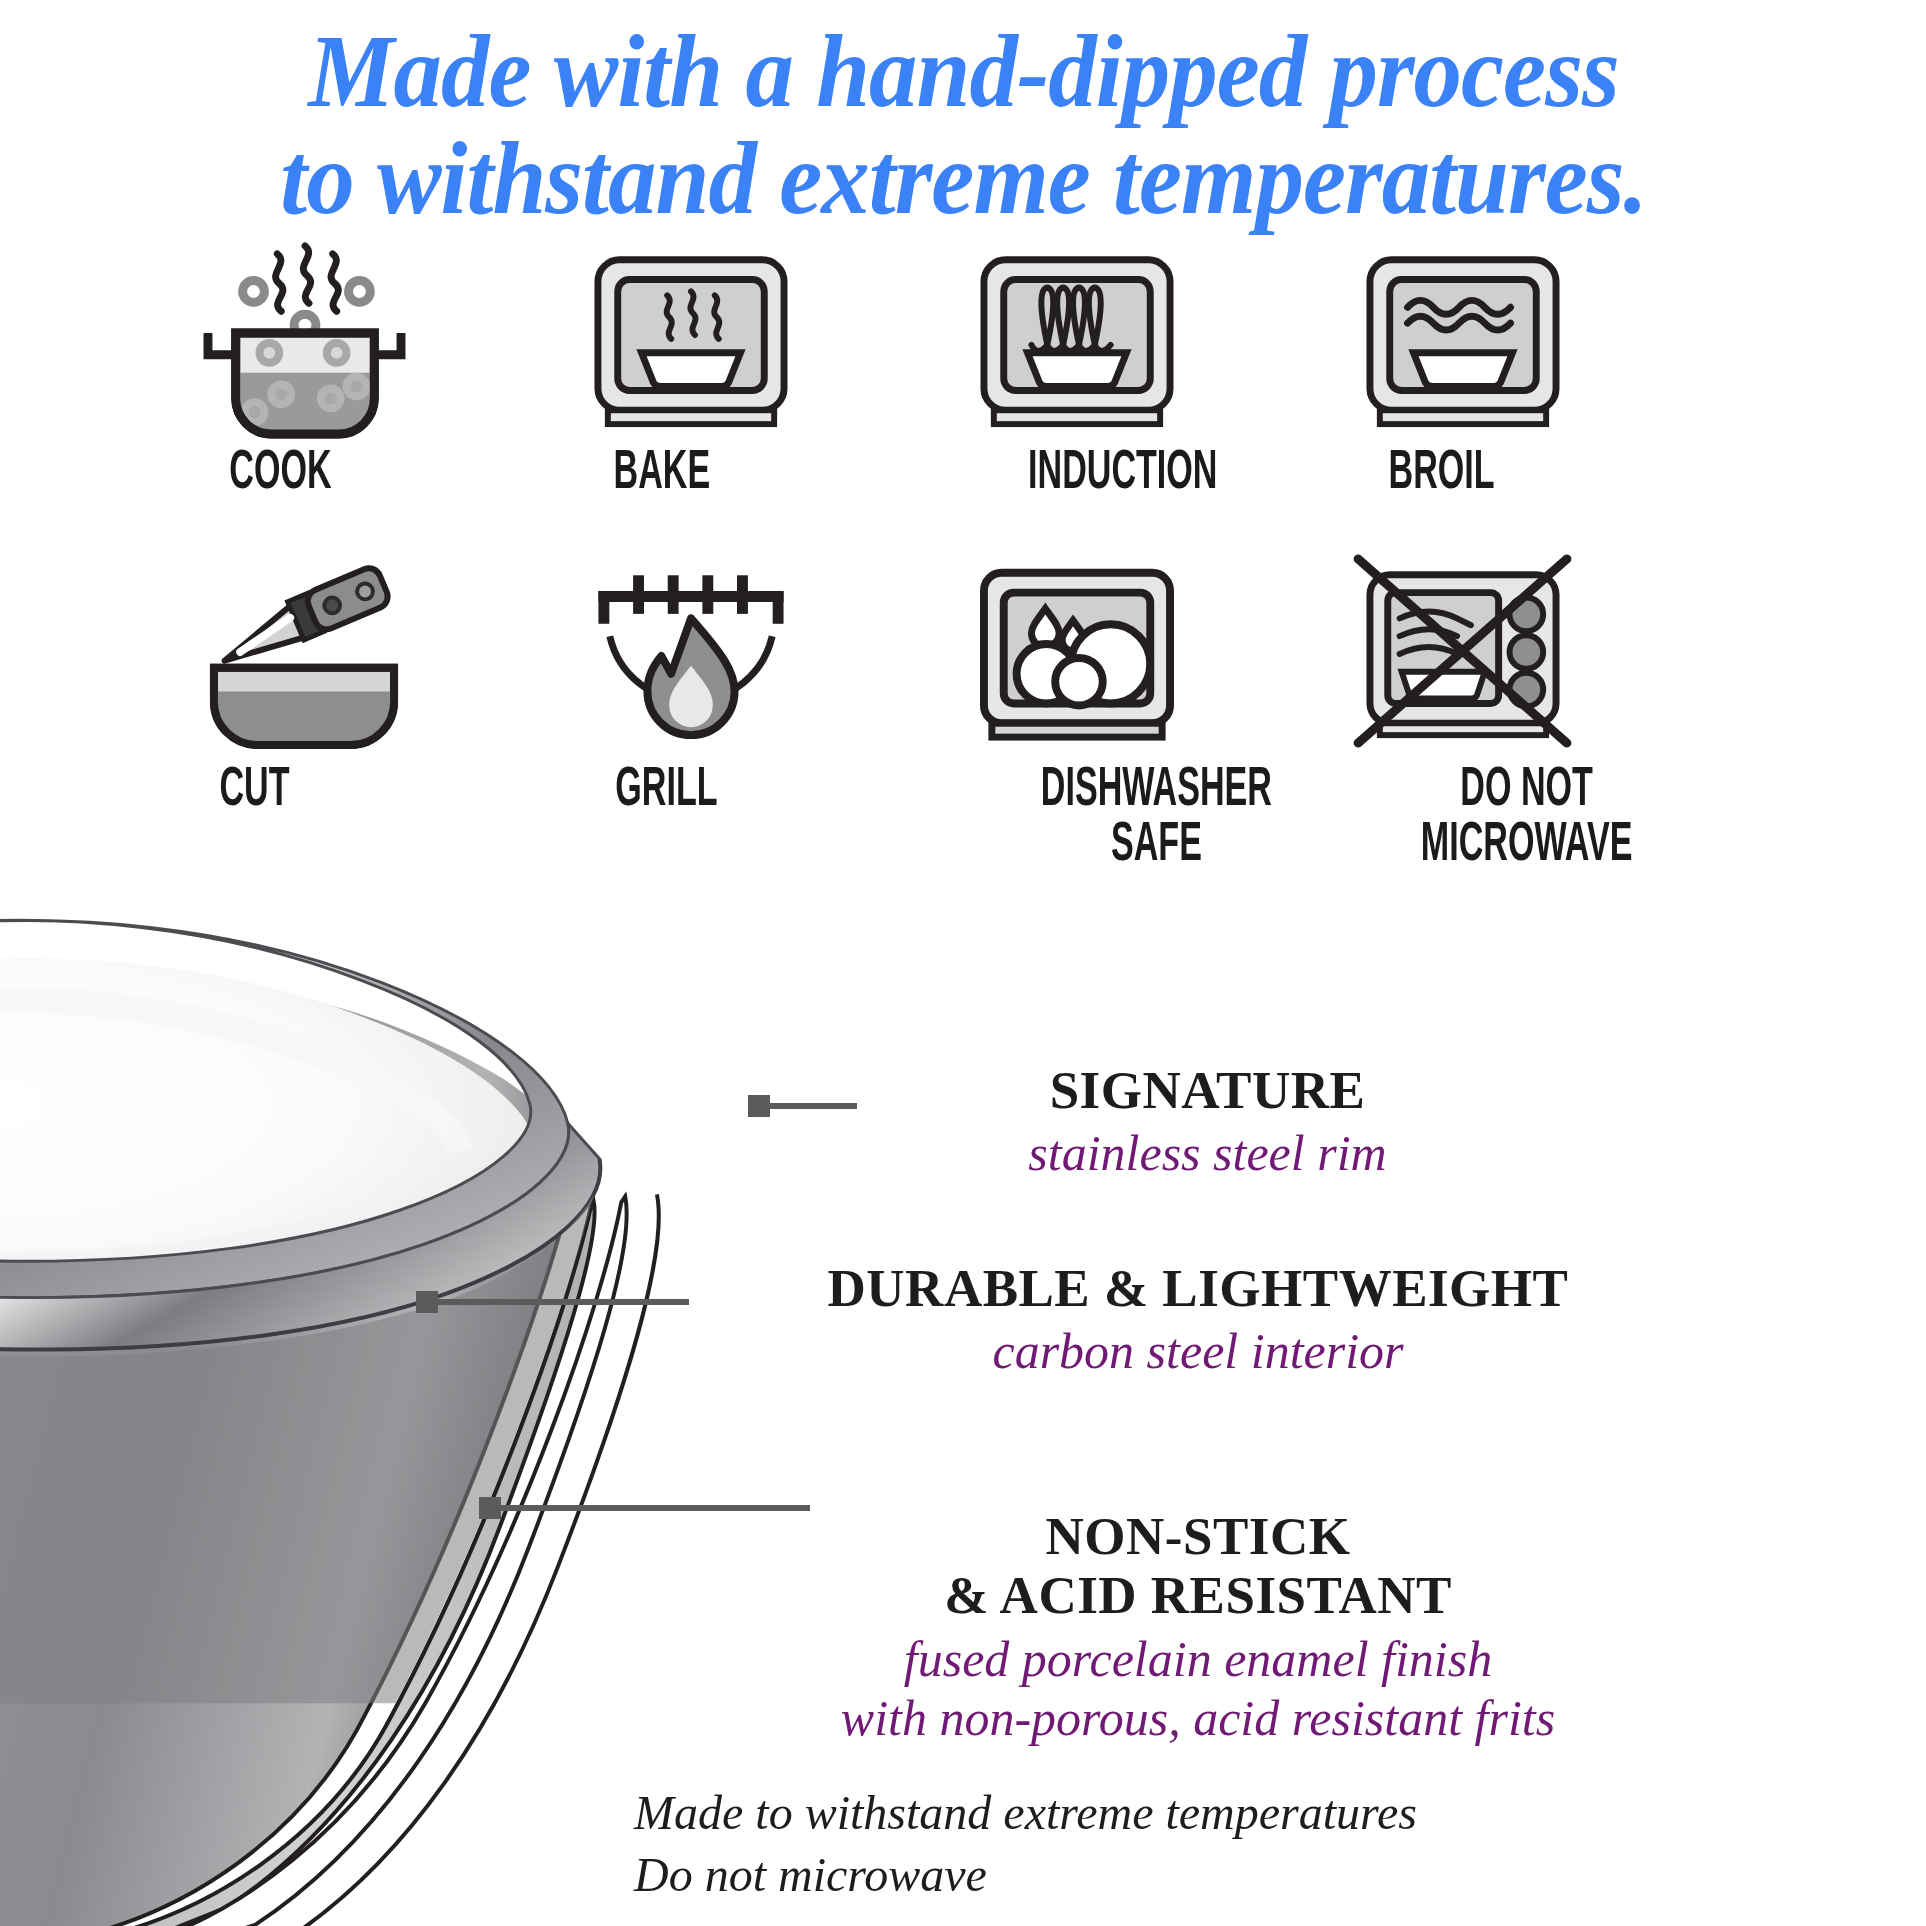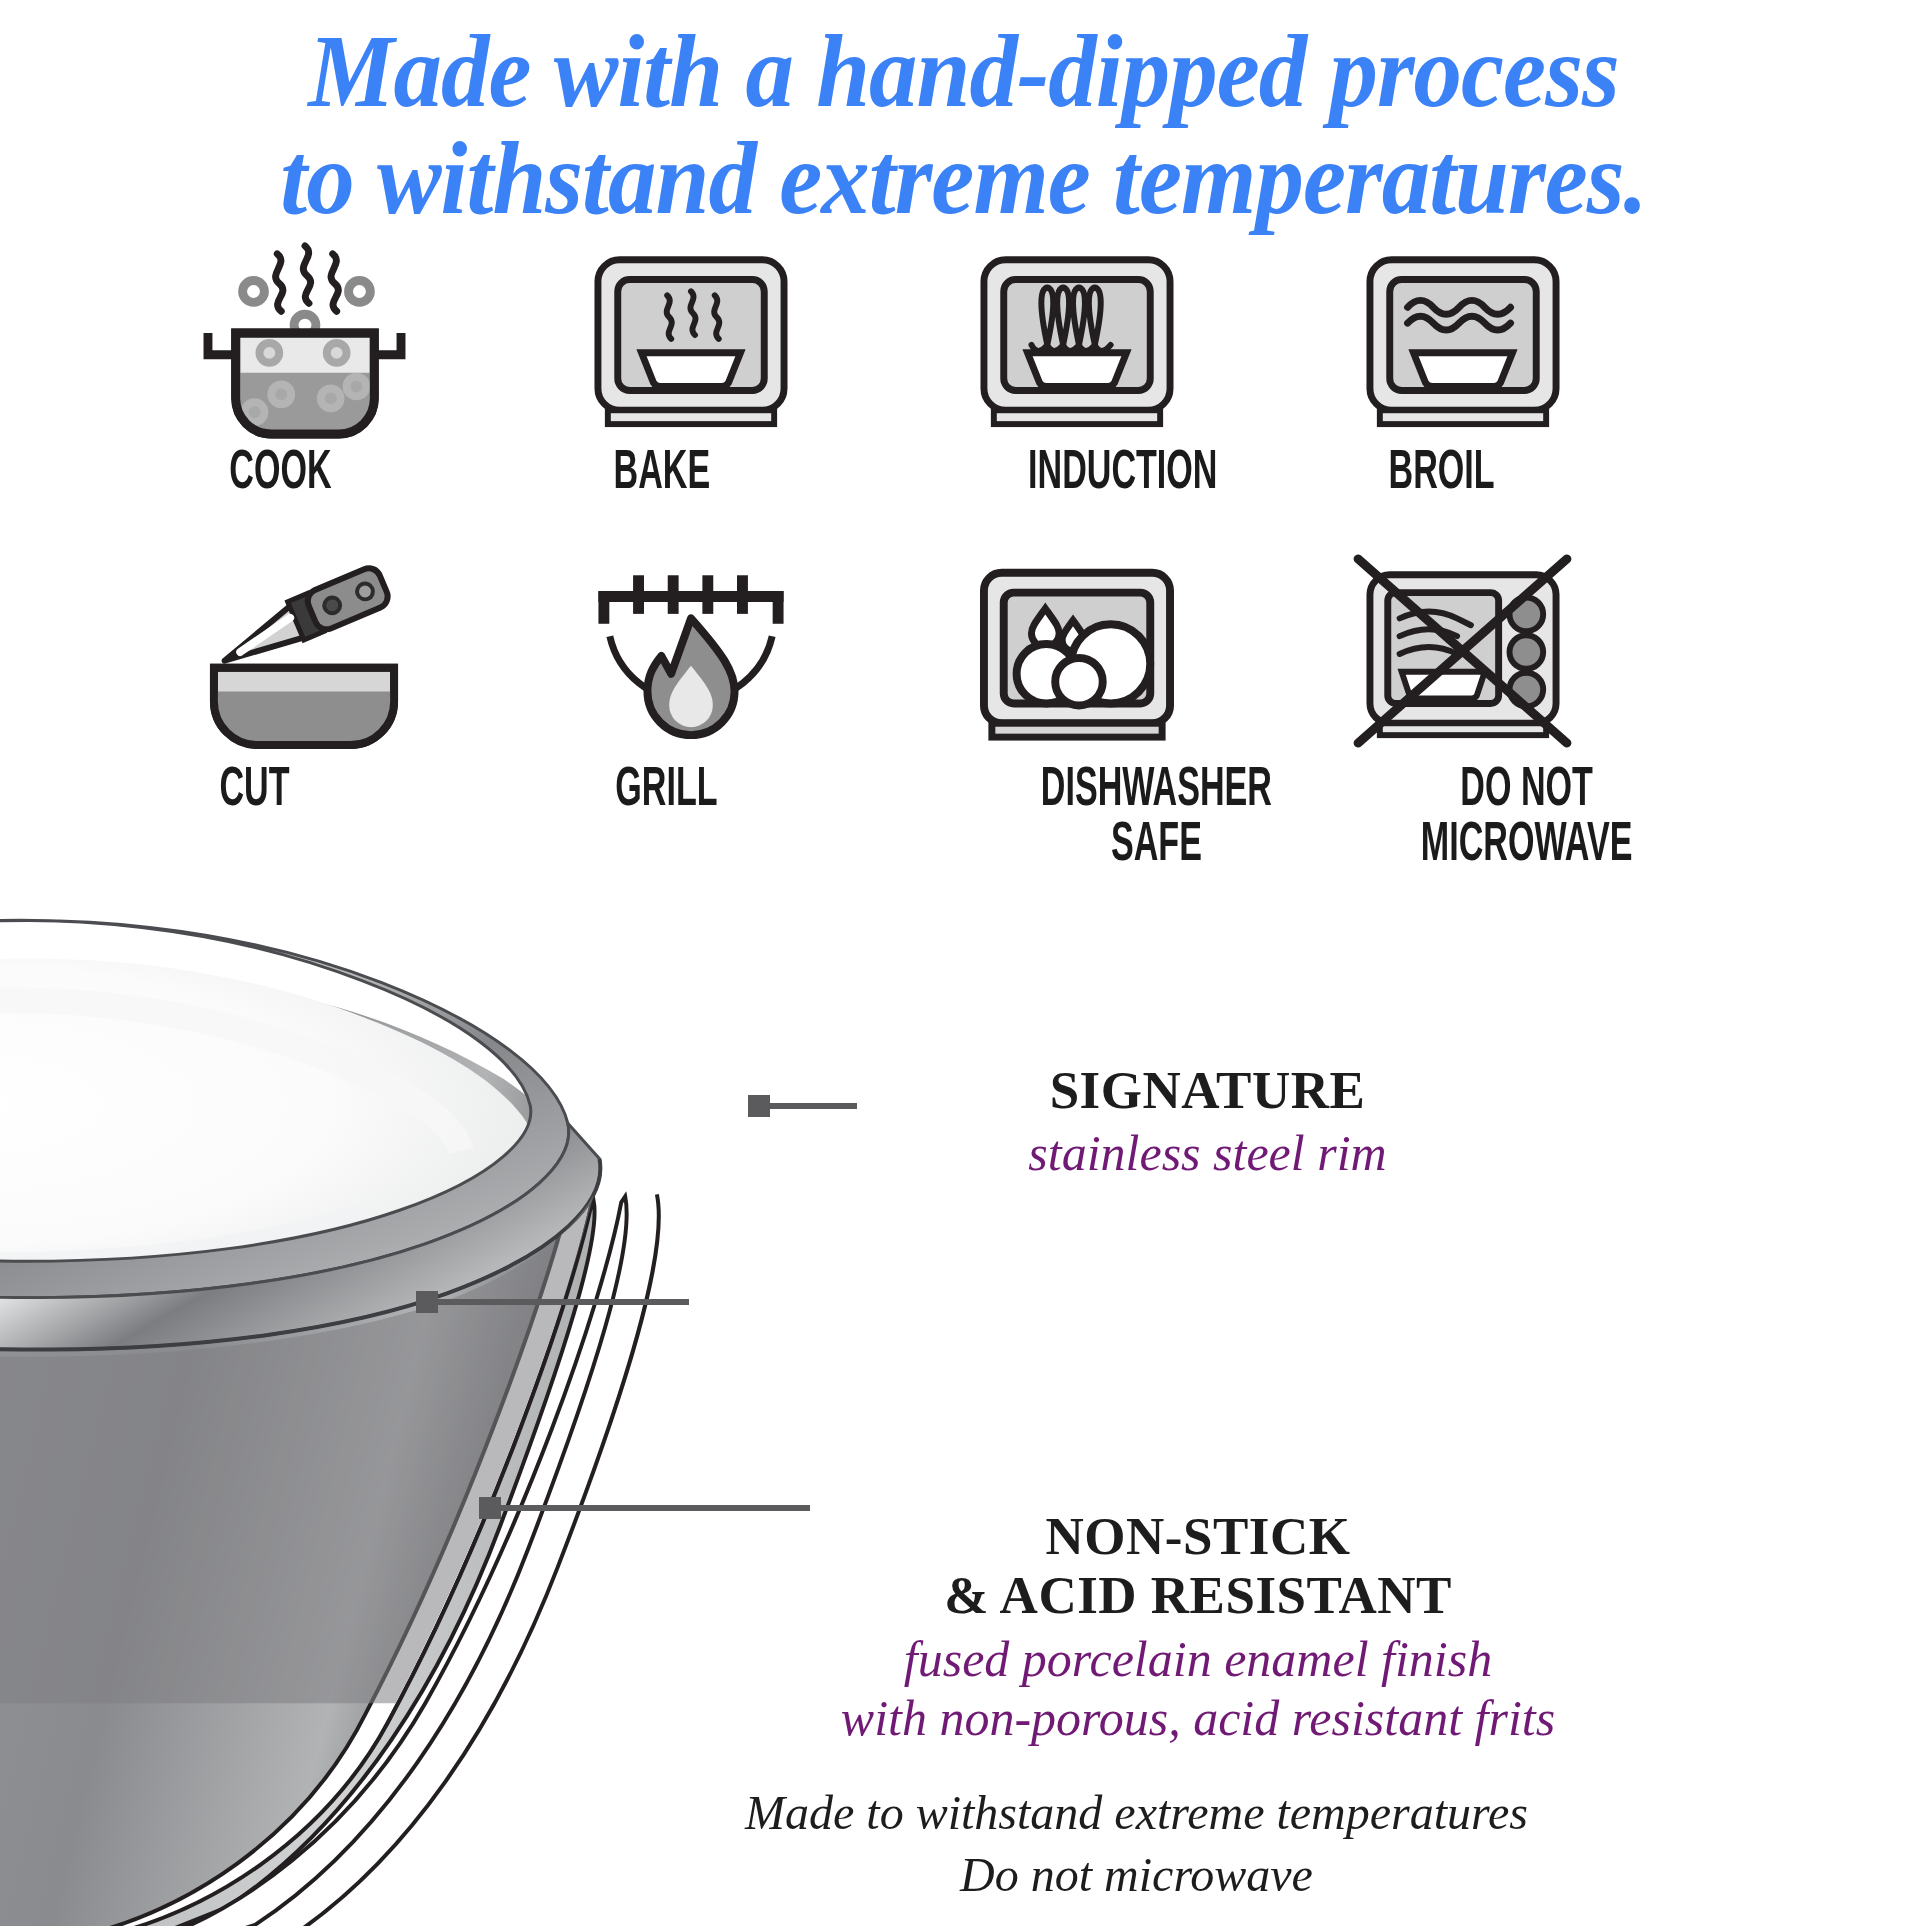--- a/index.html
+++ b/index.html
@@ -66,22 +66,22 @@
   }
   #callout1{left:861px;top:1061px;width:693px;}
   #callout2{left:693px;top:1259px;width:1010px;}
   #callout3{left:693px;top:1507px;width:1010px;}
 
   .leader{position:absolute;height:6px;background:#5b5b5e;}
   .leader-dot{position:absolute;width:22px;height:22px;background:#5b5b5e;}
 
   
   #footer{
-    position:absolute;left:612px;top:1782px;width:1049px;
-    text-align:center;
+    position:absolute;left:634px;top:1782px;width:1049px;
+    text-align:left;
     font-family:"Liberation Serif",serif;
     font-style:italic;font-size:48px;line-height:1.30;
     color:#1d1d1d;white-space:pre-line;
   }
 </style>
 </head>
 <body>
 
 <div id="stage">
 
@@ -371,20 +371,24 @@
   <div class="leader" style="left:430px;top:1299px;width:259px;"></div>
 
   <div class="leader-dot" style="left:479px;top:1497px;"></div>
   <div class="leader" style="left:493px;top:1505px;width:317px;"></div>
 
   <div class="callout" id="callout1">
     <div class="co-title">SIGNATURE</div>
     <div class="co-sub">stainless steel rim</div>
   </div>
 
+  <div class="callout" id="callout2">
+    <div class="co-title">DURABLE &amp; LIGHTWEIGHT</div>
+    <div class="co-sub">carbon steel interior</div>
+  </div>
 
   <div class="callout" id="callout3">
     <div class="co-title">NON-STICK
 &amp; ACID RESISTANT</div>
     <div class="co-sub">fused porcelain enamel finish
 with non-porous, acid resistant frits</div>
   </div>
 
   <div id="footer">Made to withstand extreme temperatures
 Do not microwave</div>

